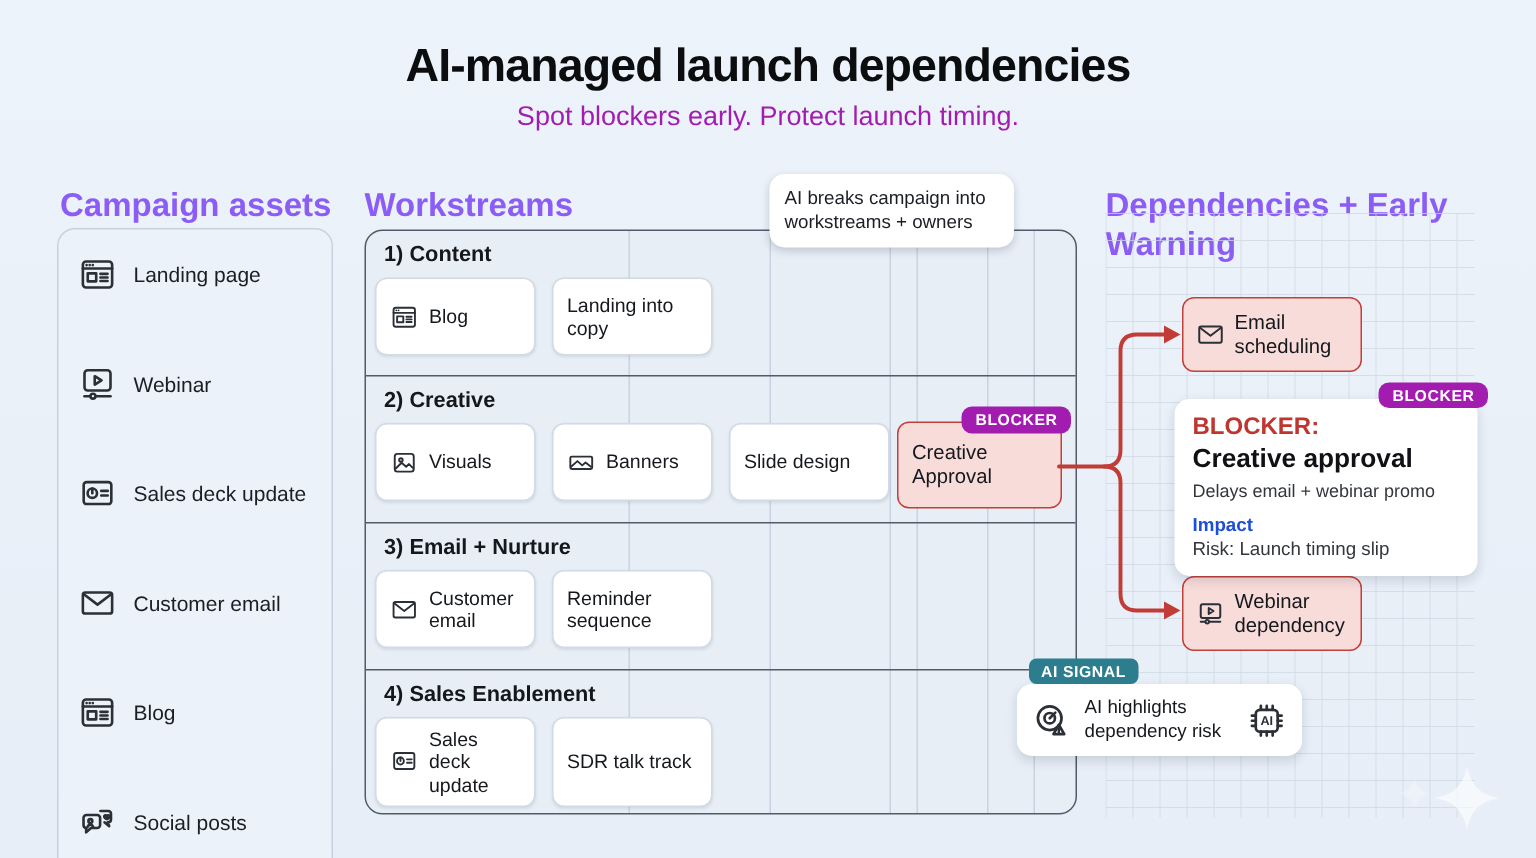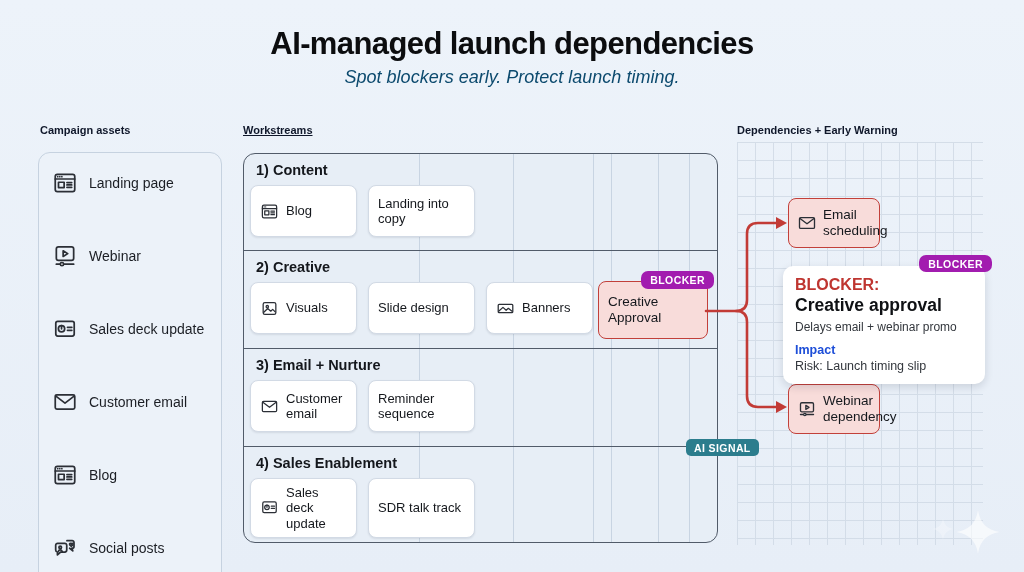--- a/index.html
+++ b/index.html
@@ -8,23 +8,23 @@
     font-family:"Liberation Sans", sans-serif;
     background:linear-gradient(180deg,#edf3fa 0%,#e7eef7 100%);
     color:#15181d; overflow:hidden;
   }
   #stage { position:relative; width:1024px; height:572px; }
 
   
   .title { position:absolute; top:26px; left:0; width:100%; text-align:center;
     font-size:31px; font-weight:bold; letter-spacing:-0.6px; color:#0c0d0f; }
   .subtitle { position:absolute; top:67px; left:0; width:100%; text-align:center;
-    font-size:18px; color:#0c4a6e;font-style:italic; }
-
-  .col-heading { position:absolute; font-size:11px; font-weight:bold; color:#0f172a; }
+    font-size:18px; color:#a21caf; }
+
+  .col-heading { position:absolute; font-size:22px; font-weight:bold; color:#8b5cf6; }
 
   
   .icon { display:inline-block; flex:none; }
   .icon svg { width:100%; height:100%; display:block; }
   .icon svg * { stroke:#2b2f36; stroke-width:1.6; fill:none; stroke-linecap:round; stroke-linejoin:round; }
   .icon svg .fillwhite { fill:#fff; }
   .icon svg text { stroke:none; fill:#2b2f36; }
 
   
   .left-panel { position:absolute; left:38px; top:152px; width:184px; height:500px;
@@ -55,21 +55,21 @@
   
   .tooltip { position:absolute; left:513px; top:116px; width:163px; background:#fff;
     border-radius:10px; box-shadow:0 2px 6px rgba(15,23,42,.18); padding:8px 10px;
     font-size:12.5px; line-height:1.3; color:#1b1e24; z-index:20; }
 
   
   .grid-area { position:absolute; left:737px; top:142px; width:246px; height:403px;
     background-image:linear-gradient(to right,#cdd7e3 1px,transparent 1px),
                      linear-gradient(to bottom,#cdd7e3 1px,transparent 1px);
     background-size:18px 18px; opacity:.75; }
-  .dep-node { position:absolute; width:92px; height:50px; background:#f8dcda;
+  .dep-node { position:absolute; width:120px; height:50px; background:#f8dcda;
     border:1.5px solid #c2403a; border-radius:8px; display:flex; align-items:center; gap:6px;
     padding:5px 8px; font-size:13.5px; line-height:1.18; color:#15181d; z-index:6; }
   .dep-node .icon { width:20px; height:20px; }
 
   .detail-card { position:absolute; left:783px; top:266px; width:202px; background:#fff;
     border-radius:10px; box-shadow:0 3px 8px rgba(15,23,42,.14); padding:10px 12px 11px; z-index:8; }
   .bd-prefix { color:#bf3530; font-weight:bold; font-size:16px; line-height:1.15; }
   .bd-title { font-weight:bold; font-size:17.5px; color:#0f1114; margin-top:1px; }
   .bd-desc { font-size:12px; color:#33373d; margin-top:4px; white-space:nowrap; }
   .bd-impact { font-weight:bold; font-size:12.5px; color:#1d4ed8; margin-top:9px; }
@@ -88,21 +88,21 @@
 </style>
 </head>
 <body>
 
 <div id="stage">
 
   <div class="title">AI-managed launch dependencies</div>
   <div class="subtitle">Spot blockers early. Protect launch timing.</div>
 
   <div class="col-heading" style="left:40px; top:124px;">Campaign assets</div>
-  <div class="col-heading" style="left:243px; top:124px;text-decoration:underline;">Workstreams</div>
+  <div class="col-heading" style="left:243px; top:124px;">Workstreams</div>
   <div class="col-heading" style="left:737px; top:124px;">Dependencies + Early Warning</div>
 
   <div class="left-panel">
     <div class="asset-item">
       <span class="icon">
           <svg viewBox="0 0 24 24">
             <rect x="3" y="4" width="18" height="16" rx="2"></rect>
             <path d="M3 8.3h18"></path>
             <path d="M5.3 6.2h.01M7.2 6.2h.01M9.1 6.2h.01"></path>
             <rect x="6" y="11.3" width="5.2" height="4.9"></rect>
@@ -215,30 +215,30 @@
           <span class="icon">
               <svg viewBox="0 0 24 24">
                 <rect x="4" y="4.5" width="16" height="15" rx="2.2"></rect>
                 <circle cx="9.2" cy="9.7" r="1.5"></circle>
                 <path d="M4.8 16.8l5-4.8 3.8 3.4 2.4-2.3 3.2 3.2"></path>
               </svg>
             </span>
           <span>Visuals</span>
         </div>
         <div class="card">
-          <span>Slide design</span>
-        </div>
-        <div class="card">
           <span class="icon">
               <svg viewBox="0 0 24 24">
                 <rect x="2.8" y="6.8" width="18.4" height="10.4" rx="1.2"></rect>
                 <path d="M3.4 15.4l5.4-4.8 4 3.6 2.8-2.4 4.6 3.6"></path>
               </svg>
             </span>
           <span>Banners</span>
+        </div>
+        <div class="card">
+          <span>Slide design</span>
         </div>
       </div>
       <div class="blocker-node" style="left:354px; top:30px; width:110px; height:58px;">
         <span class="badge-red">BLOCKER</span>
         <span>Creative Approval</span>
       </div>
     </div>
 
     <div class="ws-row sep" style="top:194px; height:98px;">
       <div class="row-label">3) Email + Nurture</div>
@@ -272,20 +272,21 @@
             </span>
           <span>Sales deck update</span>
         </div>
         <div class="card">
           <span>SDR talk track</span>
         </div>
       </div>
     </div>
   </div>
 
+  <div class="tooltip">AI breaks campaign into workstreams + owners</div>
 
   <div class="grid-area"></div>
 
   <svg class="arrows" width="1024" height="572" viewBox="0 0 1024 572">
     <path d="M706 311 H736 Q747 311 747 300 V234 Q747 223 758 223 H777" stroke="#c23b36" stroke-width="2.6" fill="none" stroke-linecap="round"></path>
     <path d="M736 311 Q747 311 747 322 V396 Q747 407 758 407 H777" stroke="#c23b36" stroke-width="2.6" fill="none" stroke-linecap="round"></path>
     <polygon points="776,217 776,229 787,223" fill="#c23b36"></polygon>
     <polygon points="776,401 776,413 787,407" fill="#c23b36"></polygon>
   </svg>
 
@@ -314,20 +315,39 @@
           <rect x="4.2" y="4.5" width="15.6" height="11" rx="1.6"></rect>
           <path d="M10.6 7.6l3.8 2.4-3.8 2.4z"></path>
           <path d="M4.2 18.6h15.6"></path>
           <circle class="fillwhite" cx="9.4" cy="18.6" r="1.4"></circle>
         </svg>
       </span>
     <span>Webinar dependency</span>
   </div>
 
   <div class="ai-badge">AI SIGNAL</div>
+  <div class="ai-card">
+    <span class="icon">
+        <svg viewBox="0 0 24 24">
+          <circle cx="10.5" cy="10.5" r="7"></circle>
+          <circle cx="10.5" cy="10.5" r="3.1"></circle>
+          <path d="M10.5 10.5l3.3-3.3"></path>
+          <path class="fillwhite" d="M12.7 19.9l3.2-5.5 3.2 5.5z" stroke-width="1.4"></path>
+          <path d="M15.9 16.6v1.5M15.9 19.2h.01" stroke-width="1.4"></path>
+        </svg>
+      </span>
+    <span class="ai-text">AI highlights dependency risk</span>
+    <span class="icon">
+        <svg viewBox="0 0 24 24">
+          <rect x="5.5" y="5.5" width="13" height="13" rx="2.5"></rect>
+          <path d="M8.5 3.2v2.3M12 3.2v2.3M15.5 3.2v2.3M8.5 18.5v2.3M12 18.5v2.3M15.5 18.5v2.3M3.2 9h2.3M3.2 12h2.3M3.2 15h2.3M18.5 9h2.3M18.5 12h2.3M18.5 15h2.3"></path>
+          <text x="12" y="14.6" font-size="7.5" font-weight="bold" text-anchor="middle" font-family="Liberation Sans, sans-serif">AI</text>
+        </svg>
+      </span>
+  </div>
 
   <svg class="sparkle" style="left:952px; top:506px;" width="52" height="52" viewBox="0 0 48 48">
     <path d="M24 4C26 16 32 22 44 24 32 26 26 32 24 44 22 32 16 26 4 24 16 22 22 16 24 4Z" fill="#ffffff" opacity="0.62"></path>
   </svg>
   <svg class="sparkle" style="left:930px; top:516px;" width="26" height="26" viewBox="0 0 48 48">
     <path d="M24 4C26 16 32 22 44 24 32 26 26 32 24 44 22 32 16 26 4 24 16 22 22 16 24 4Z" fill="#ffffff" opacity="0.28"></path>
   </svg>
 
 </div>
 

